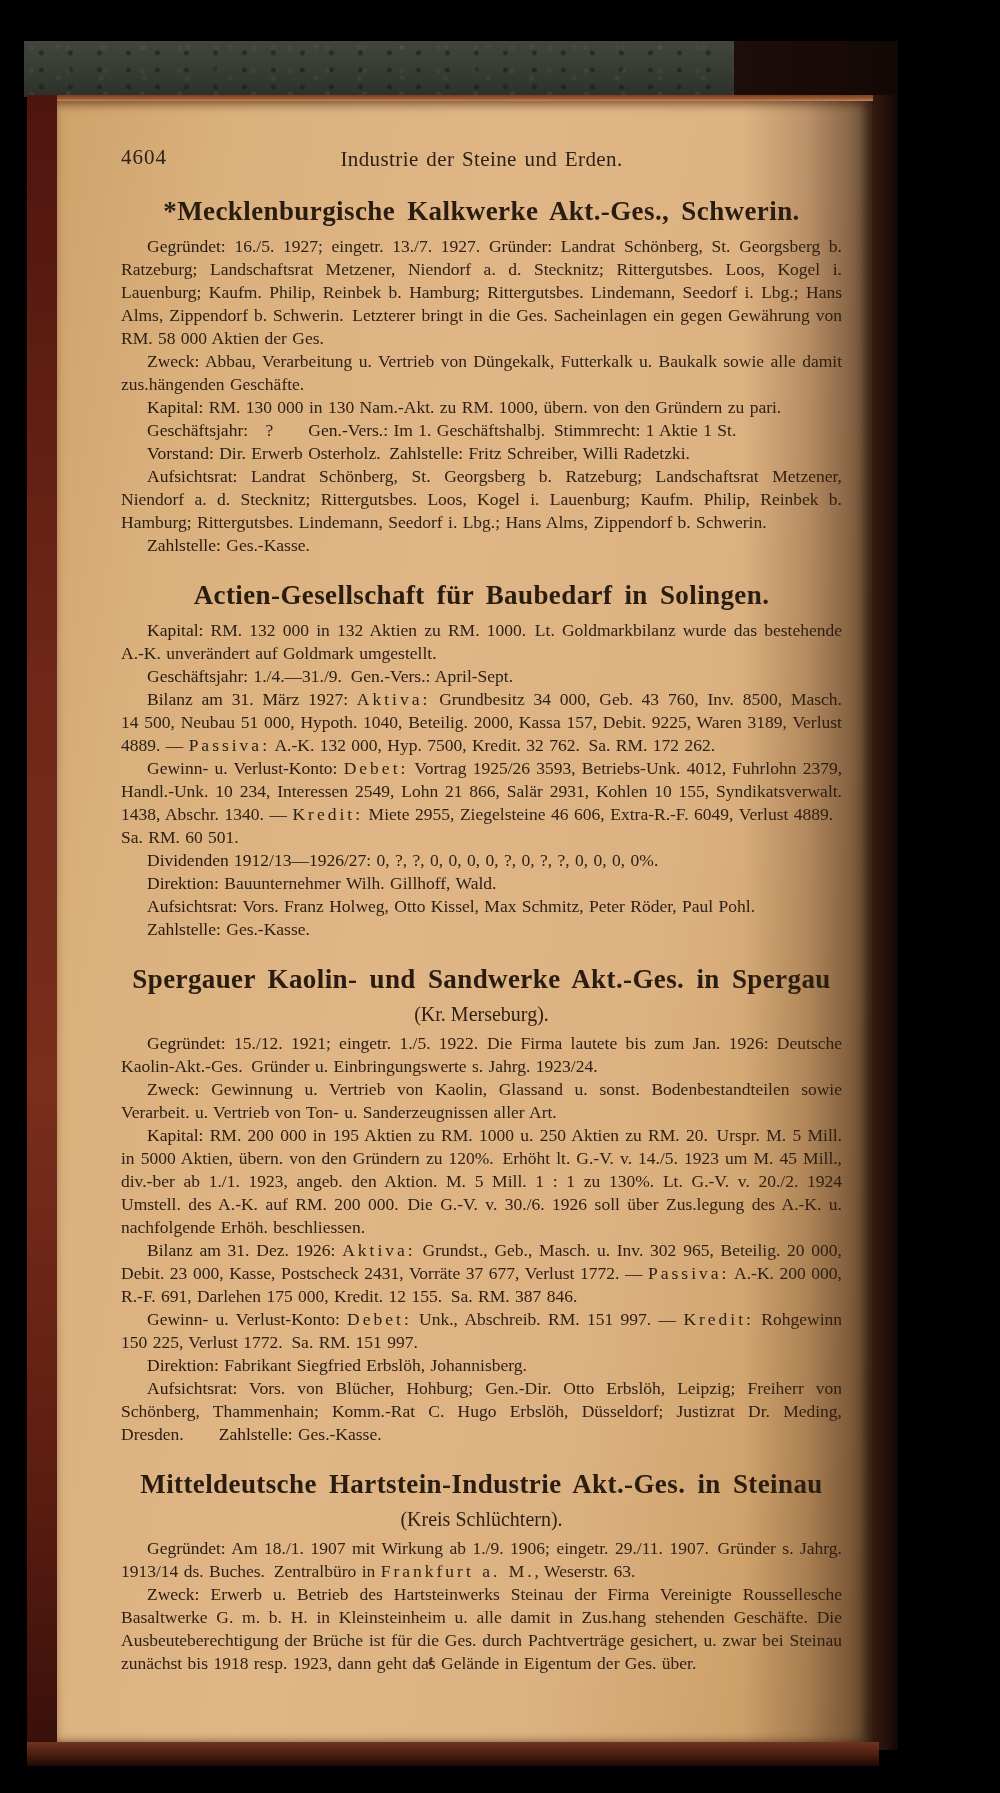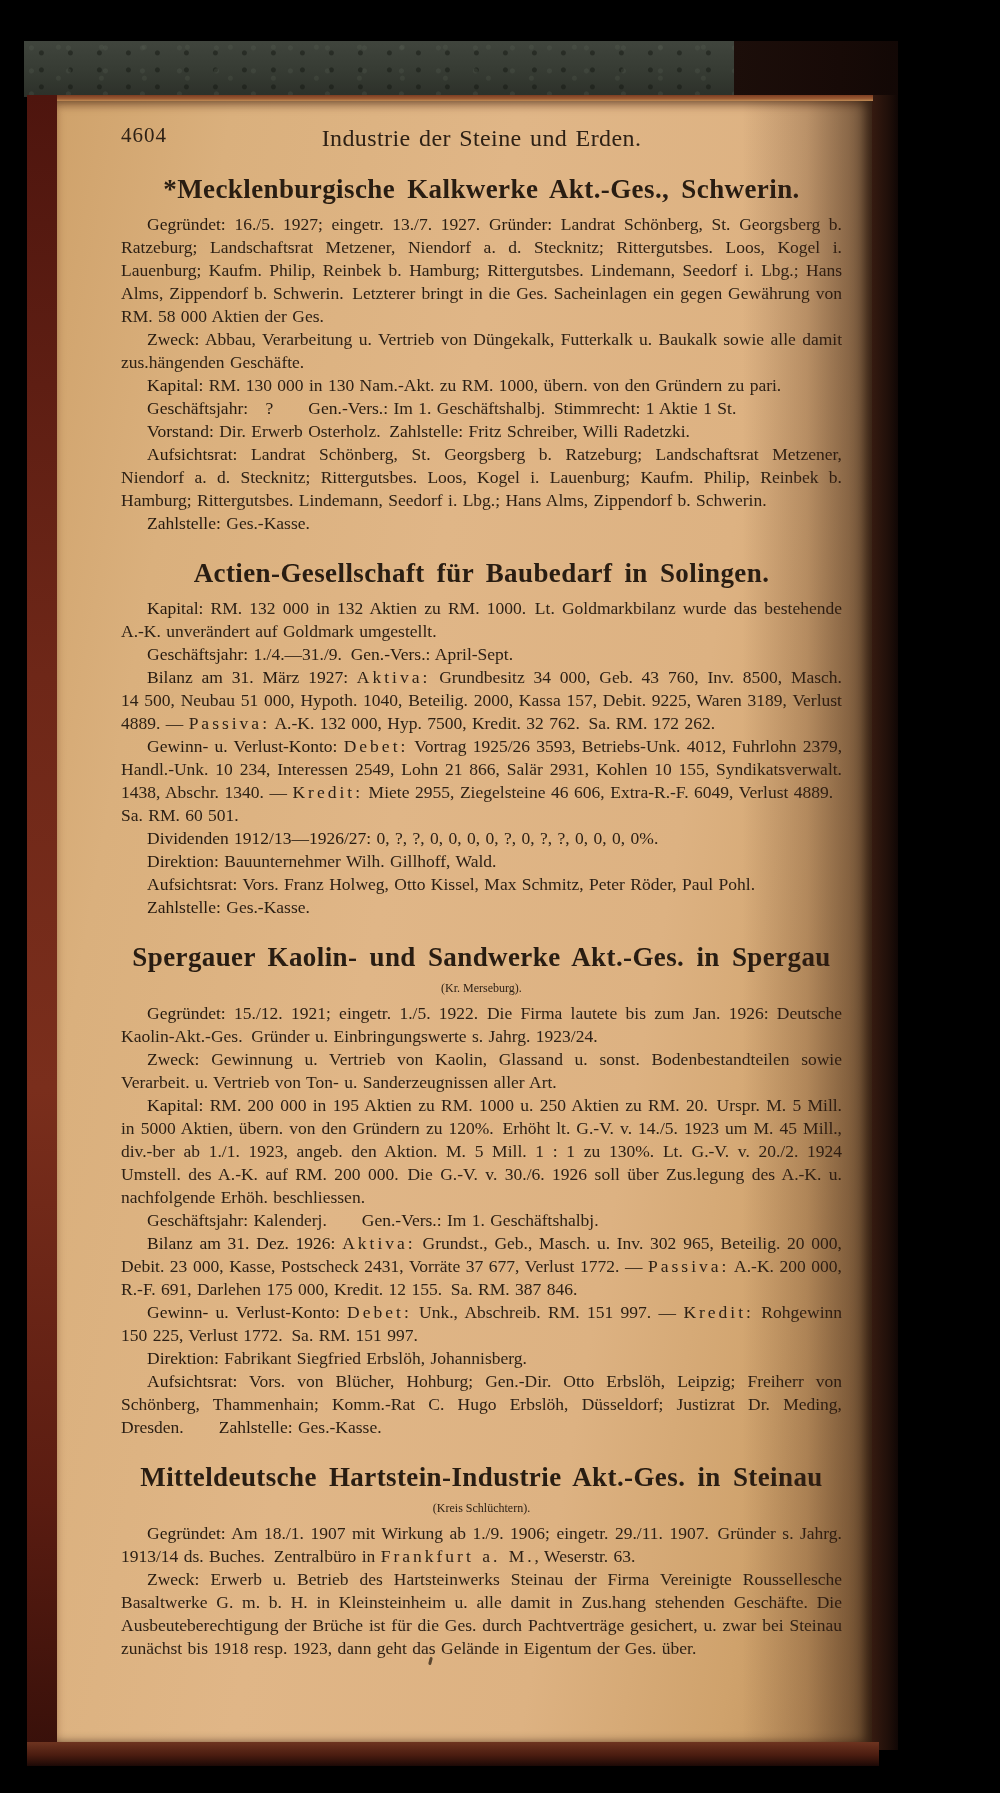--- a/index.html
+++ b/index.html
@@ -19,32 +19,32 @@
     background:linear-gradient(180deg,#4e150e 0%,#6e2718 35%,#7a2e1c 60%,#5a1c11 85%,#38100a 100%);}
   .edge-bottom{position:absolute;left:27px;top:1742px;width:852px;height:24px;
     background:linear-gradient(180deg,#6e3420 0%,#4a1c10 55%,#1c0906 100%);}
   .right-maroon{position:absolute;left:872px;top:95px;width:28px;height:1655px;
     background:linear-gradient(90deg,#351a10 0%,#21100a 55%,#0d0504 100%);}
   .right-black{position:absolute;left:898px;top:0;width:102px;height:1793px;background:#000;}
   .page-top-edge{position:absolute;left:57px;top:95px;width:816px;height:6px;
     background:linear-gradient(180deg,#7c3d22 0%,#9a5a33 60%,#c08c55 100%);}
   
   .page{position:absolute;left:57px;top:101px;width:815px;height:1641px;
-    padding:20px 30px 0 64px;box-sizing:border-box;color:#2e2115;
+    padding:42px 30px 0 64px;box-sizing:border-box;color:#2e2115;
     background:linear-gradient(100deg,#cfa26b 0%,#dab07d 16%,#e0b687 42%,#ddb282 68%,#cfa26c 86%,#bb8e59 100%);
     box-shadow:inset -7px 0 10px rgba(34,14,7,.55), inset 0 5px 9px rgba(96,48,24,.35);}
   .gutter-shadow{position:absolute;right:0;top:0;width:130px;height:100%;pointer-events:none;
     background:linear-gradient(90deg,rgba(62,30,14,0) 0%,rgba(62,30,14,.22) 50%,rgba(42,19,9,.45) 82%,rgba(26,11,5,.62) 100%);}
   .page-header{position:relative;height:30px;margin-bottom:12px;}
   .page-number{position:absolute;left:0;top:2px;font-size:21px;letter-spacing:1px;}
-  .running-header{text-align:center;font-size:24px;padding-top:4px;letter-spacing:.4px;word-spacing:2px;}
+  .running-header{text-align:center;font-size:21px;padding-top:4px;letter-spacing:.4px;word-spacing:2px;}
   .entry{margin:0;}
   .entry-title{margin:23px 0 8px;font-size:27px;font-weight:700;text-align:center;
     white-space:nowrap;word-spacing:5px;letter-spacing:.4px;color:#291d12;}
-  .entry-subtitle{text-align:center;font-size:12px;margin:0 0 6px;}
+  .entry-subtitle{text-align:center;font-size:20px;margin:0 0 6px;}
   .para{margin:0;font-size:17.5px;line-height:23px;text-align:justify;text-indent:26px;
     word-spacing:1px;}
   .lbl{font-weight:400;color:#261a0f;}
   .sperr{letter-spacing:3px;}
   .ink-speck{position:absolute;left:372px;top:1556px;width:3px;height:8px;background:#3a2a1a;
     border-radius:2px;transform:rotate(14deg);opacity:.8;}
 </style>
 </head>
 <body>
 
@@ -82,21 +82,20 @@
           <p class="para"><span class="lbl">Direktion:</span><span> Bauunternehmer Wilh. Gillhoff, Wald.</span></p>
           <p class="para"><span class="lbl">Aufsichtsrat:</span><span> Vors. Franz Holweg, Otto Kissel, Max Schmitz, Peter Röder, Paul Pohl.</span></p>
           <p class="para"><span class="lbl">Zahlstelle:</span><span> Ges.-Kasse.</span></p>
         </section>
         <section class="entry">
           <h2 class="entry-title">Spergauer Kaolin- und Sandwerke Akt.-Ges. in Spergau</h2>
           <div class="entry-subtitle">(Kr. Merseburg).</div>
           <p class="para"><span class="lbl">Gegründet:</span><span> 15./12. 1921; eingetr. 1./5. 1922. Die Firma lautete bis zum Jan. 1926: Deutsche Kaolin-Akt.-Ges. Gründer u. Einbringungswerte s. Jahrg. 1923/24.</span></p>
           <p class="para"><span class="lbl">Zweck:</span><span> Gewinnung u. Vertrieb von Kaolin, Glassand u. sonst. Bodenbestandteilen sowie Verarbeit. u. Vertrieb von Ton- u. Sanderzeugnissen aller Art.</span></p>
           <p class="para"><span class="lbl">Kapital:</span><span> RM. 200&nbsp;000 in 195 Aktien zu RM. 1000 u. 250 Aktien zu RM. 20. Urspr. M. 5 Mill. in 5000 Aktien, übern. von den Gründern zu 120%. Erhöht lt. G.-V. v. 14./5. 1923 um M. 45 Mill., div.-ber ab 1./1. 1923, angeb. den Aktion. M. 5 Mill. 1&nbsp;:&nbsp;1 zu 130%. Lt. G.-V. v. 20./2. 1924 Umstell. des A.-K. auf RM. 200&nbsp;000. Die G.-V. v. 30./6. 1926 soll über Zus.legung des A.-K. u. nachfolgende Erhöh. beschliessen.</span></p>
-          <p class="para"><span class="lbl">Geschäftsjahr:</span><span> Kalenderj.  </span><span class="lbl">Gen.-Vers.:</span><span> Im 1. Geschäftshalbj.</span></p>
           <p class="para"><span class="lbl">Bilanz am 31. Dez. 1926:</span><span> </span><span class="sperr">Aktiva:</span><span> Grundst., Geb., Masch. u. Inv. 302&nbsp;965, Beteilig. 20&nbsp;000, Debit. 23&nbsp;000, Kasse, Postscheck 2431, Vorräte 37&nbsp;677, Verlust 1772. — </span><span class="sperr">Passiva:</span><span> A.-K. 200&nbsp;000, R.-F. 691, Darlehen 175&nbsp;000, Kredit. 12&nbsp;155. Sa. RM. 387&nbsp;846.</span></p>
           <p class="para"><span class="lbl">Gewinn- u. Verlust-Konto:</span><span> </span><span class="sperr">Debet:</span><span> Unk., Abschreib. RM. 151&nbsp;997. — </span><span class="sperr">Kredit:</span><span> Rohgewinn 150&nbsp;225, Verlust 1772. Sa. RM. 151&nbsp;997.</span></p>
           <p class="para"><span class="lbl">Direktion:</span><span> Fabrikant Siegfried Erbslöh, Johannisberg.</span></p>
           <p class="para"><span class="lbl">Aufsichtsrat:</span><span> Vors. von Blücher, Hohburg; Gen.-Dir. Otto Erbslöh, Leipzig; Freiherr von Schönberg, Thammenhain; Komm.-Rat C. Hugo Erbslöh, Düsseldorf; Justizrat Dr. Meding, Dresden.  </span><span class="lbl">Zahlstelle:</span><span> Ges.-Kasse.</span></p>
         </section>
         <section class="entry">
           <h2 class="entry-title">Mitteldeutsche Hartstein-Industrie Akt.-Ges. in Steinau</h2>
           <div class="entry-subtitle">(Kreis Schlüchtern).</div>
           <p class="para"><span class="lbl">Gegründet:</span><span> Am 18./1. 1907 mit Wirkung ab 1./9. 1906; eingetr. 29./11. 1907. Gründer s. Jahrg. 1913/14 ds. Buches. Zentralbüro in </span><span class="sperr">Frankfurt a. M.</span><span>, Weserstr. 63.</span></p>
           <p class="para"><span class="lbl">Zweck:</span><span> Erwerb u. Betrieb des Hartsteinwerks Steinau der Firma Vereinigte Roussellesche Basaltwerke G. m. b. H. in Kleinsteinheim u. alle damit in Zus.hang stehenden Geschäfte. Die Ausbeuteberechtigung der Brüche ist für die Ges. durch Pachtverträge gesichert, u. zwar bei Steinau zunächst bis 1918 resp. 1923, dann geht das Gelände in Eigentum der Ges. über.</span></p>

